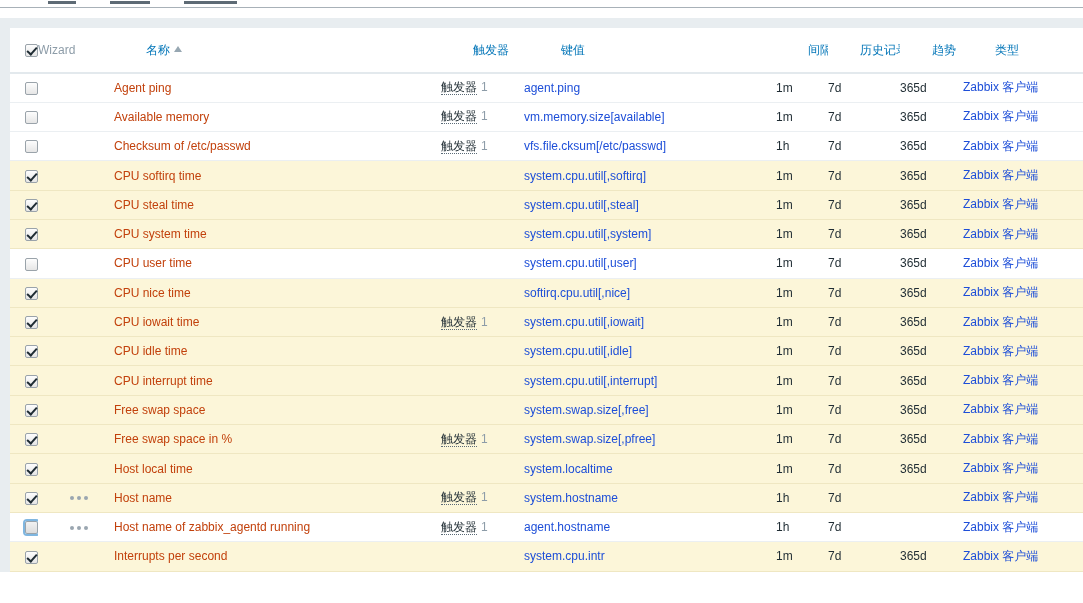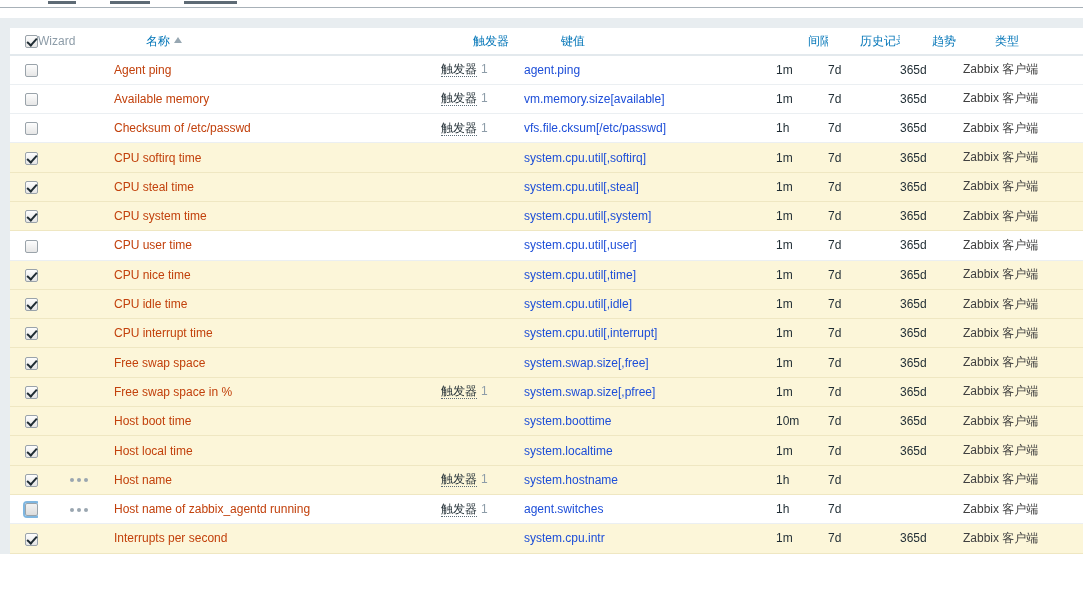--- a/index.html
+++ b/index.html
@@ -86,21 +86,21 @@
   .col-name    { width: 330px; }
   .col-trigger { width: 88px; }
   .col-key     { width: 252px; }
   .col-interval{ width: 52px; }
   .col-history { width: 72px; }
   .col-trends  { width: 63px; }
   .col-type    { width: 120px; }
 
   
   thead tr {
-    height: 27px;
+    height: 45px;
     background: #ffffff;
   }
   thead th {
     border-bottom: 2px solid #e3e9ed;
     font-weight: normal;
     font-size: 12px;
     color: #0275b8;
     padding-top: 1px;
   }
   thead th .hdr-link {
@@ -212,21 +212,21 @@
     text-decoration: none;
     cursor: pointer;
   }
   .trig-count {
     color: #8d9ca8;
     margin-left: 4px;
   }
 
   .key-cell   { padding-left: 5px; color: #1d4ed8; margin-top: 44px; }
   .plain-cell { color: #1f2c33; }
-  .type-cell  { color: #404040; }
+  .type-cell  { color: #1d4ed8; }
 
   .hdr-pad { padding-left: 5px; }
   .hdr-pad-name { padding-left: 8px; }
 </style>
 </head>
 <body>
 
 <div class="top-strip">
   <div class="clipped-row">
     <div class="clip-seg a"></div>
@@ -359,21 +359,32 @@
           <td class="plain-cell">1m</td>
           <td class="plain-cell">7d</td>
           <td class="plain-cell">365d</td>
           <td class="type-cell">Zabbix 客户端</td>
         </tr>
         <tr class="hl">
           <td><span class="cb checked"></span></td>
           <td></td>
           <td><a class="name-link">CPU nice time</a></td>
           <td></td>
-          <td class="key-cell">system.cpu.util[,time]</td>
+          <td class="key-cell">softirq.cpu.util[,nice]</td>
+          <td class="plain-cell">1m</td>
+          <td class="plain-cell">7d</td>
+          <td class="plain-cell">365d</td>
+          <td class="type-cell">Zabbix 客户端</td>
+        </tr>
+        <tr class="hl">
+          <td><span class="cb checked"></span></td>
+          <td></td>
+          <td><a class="name-link">CPU iowait time</a></td>
+          <td><span class="trig-wrap"><a class="trig-link">触发器</a><span class="trig-count">1</span></span></td>
+          <td class="key-cell">system.cpu.util[,iowait]</td>
           <td class="plain-cell">1m</td>
           <td class="plain-cell">7d</td>
           <td class="plain-cell">365d</td>
           <td class="type-cell">Zabbix 客户端</td>
         </tr>
         <tr class="hl">
           <td><span class="cb checked"></span></td>
           <td></td>
           <td><a class="name-link">CPU idle time</a></td>
           <td></td>
@@ -405,31 +416,20 @@
           <td class="plain-cell">365d</td>
           <td class="type-cell">Zabbix 客户端</td>
         </tr>
         <tr class="hl">
           <td><span class="cb checked"></span></td>
           <td></td>
           <td><a class="name-link">Free swap space in %</a></td>
           <td><span class="trig-wrap"><a class="trig-link">触发器</a><span class="trig-count">1</span></span></td>
           <td class="key-cell">system.swap.size[,pfree]</td>
           <td class="plain-cell">1m</td>
-          <td class="plain-cell">7d</td>
-          <td class="plain-cell">365d</td>
-          <td class="type-cell">Zabbix 客户端</td>
-        </tr>
-        <tr class="hl">
-          <td><span class="cb checked"></span></td>
-          <td></td>
-          <td><a class="name-link">Host boot time</a></td>
-          <td></td>
-          <td class="key-cell">system.boottime</td>
-          <td class="plain-cell">10m</td>
           <td class="plain-cell">7d</td>
           <td class="plain-cell">365d</td>
           <td class="type-cell">Zabbix 客户端</td>
         </tr>
         <tr class="hl">
           <td><span class="cb checked"></span></td>
           <td></td>
           <td><a class="name-link">Host local time</a></td>
           <td></td>
           <td class="key-cell">system.localtime</td>
@@ -447,21 +447,21 @@
           <td class="plain-cell">1h</td>
           <td class="plain-cell">7d</td>
           <td class="plain-cell"></td>
           <td class="type-cell">Zabbix 客户端</td>
         </tr>
         <tr>
           <td><span class="cb focus"></span></td>
           <td><span class="dots"><span></span><span></span><span></span></span></td>
           <td><a class="name-link">Host name of zabbix_agentd running</a></td>
           <td><span class="trig-wrap"><a class="trig-link">触发器</a><span class="trig-count">1</span></span></td>
-          <td class="key-cell">agent.switches</td>
+          <td class="key-cell">agent.hostname</td>
           <td class="plain-cell">1h</td>
           <td class="plain-cell">7d</td>
           <td class="plain-cell"></td>
           <td class="type-cell">Zabbix 客户端</td>
         </tr>
         <tr class="hl">
           <td><span class="cb checked"></span></td>
           <td></td>
           <td><a class="name-link">Interrupts per second</a></td>
           <td></td>

